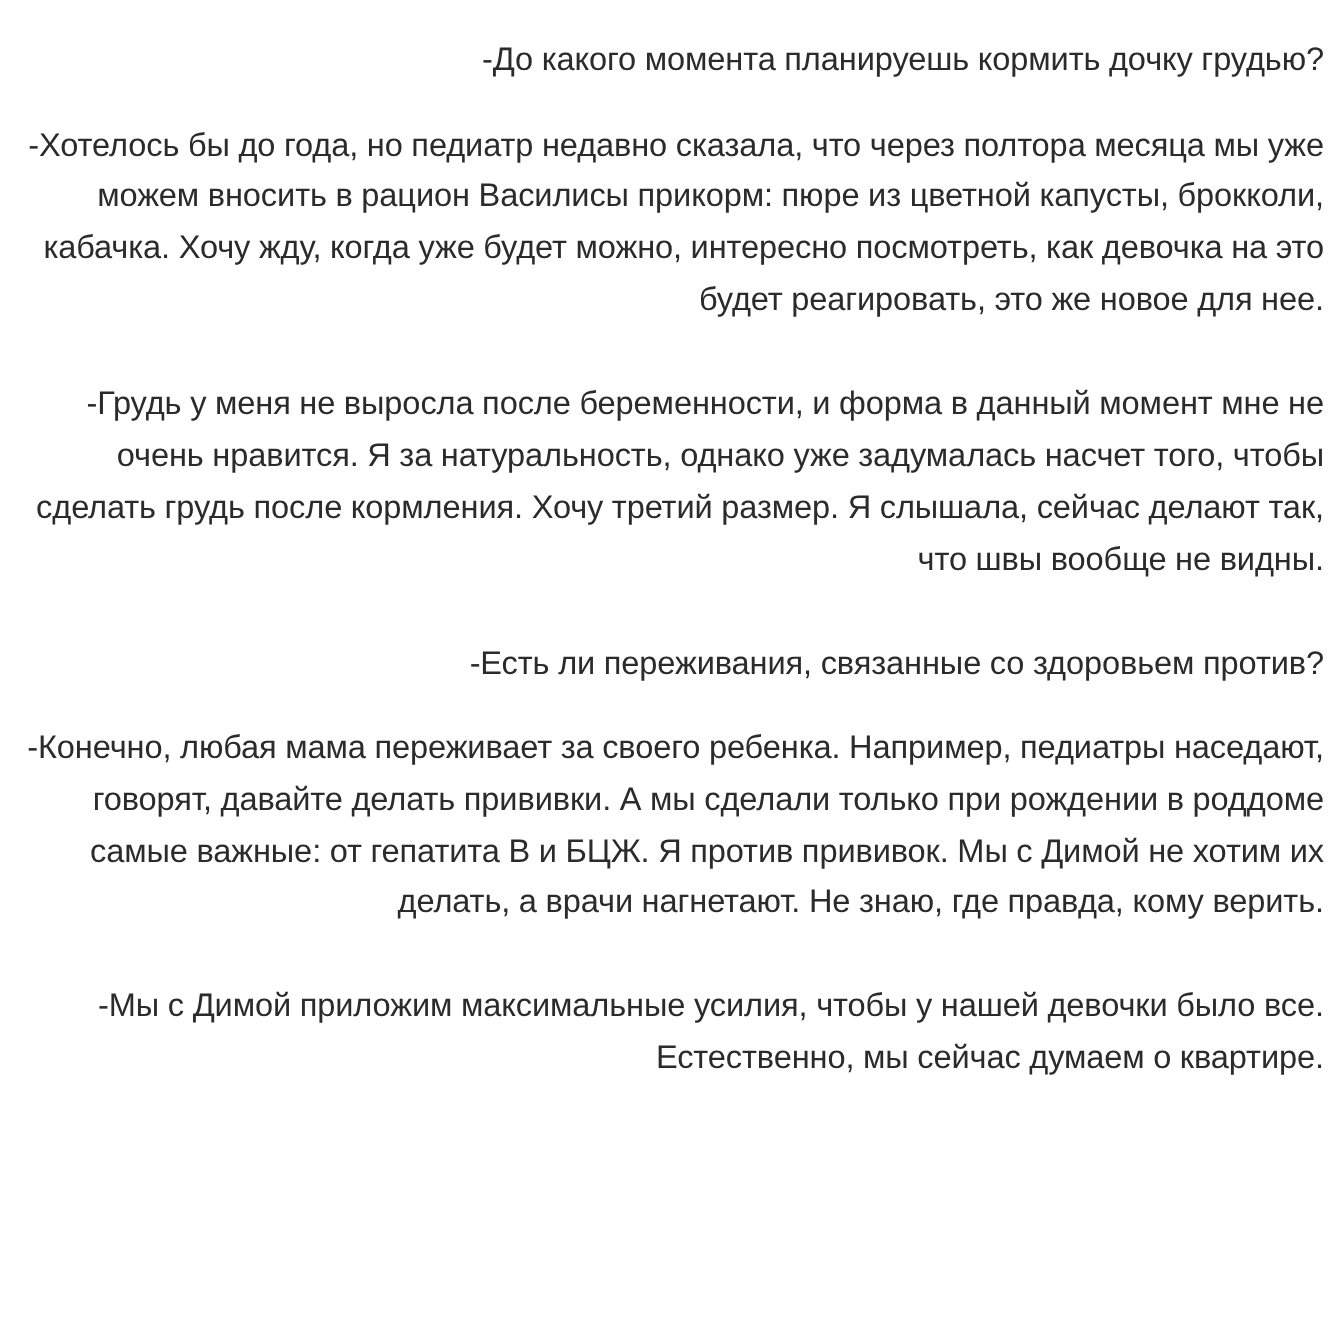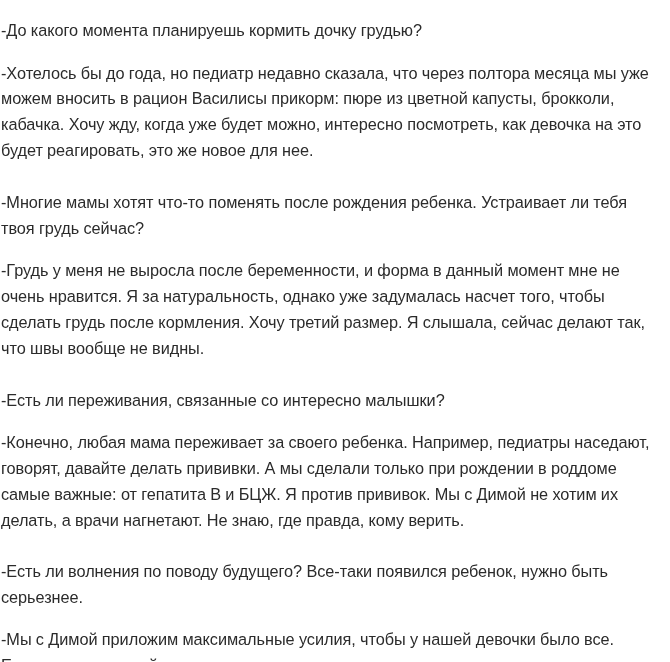--- a/index.html
+++ b/index.html
@@ -32,43 +32,42 @@
   }
   .qa-block {
     margin: 0 0 25.9px 0;
   }
   .qa-block:last-child {
     margin-bottom: 0;
   }
   .line {
     display: block;
     white-space: pre-wrap;
+    text-align: right;
   }
 </style>
 </head>
 <body style="background: rgb(255, 255, 255);">
 
 <div class="page" style="background: rgb(255, 255, 255);">
   <article class="article" style="color: rgb(43, 43, 43);">
 
     <div class="qa-block">
       <p class="line">-До какого момента планируешь кормить дочку грудью?</p>
       <p class="line">-Хотелось бы до года, но педиатр недавно сказала, что через полтора месяца мы уже можем вносить в рацион Василисы прикорм: пюре из цветной капусты, брокколи, кабачка. Хочу жду, когда уже будет можно, интересно посмотреть, как девочка на это будет реагировать, это же новое для нее.</p>
     </div>
 
     <div class="qa-block">
-      <p class="line">-Многие мамы хотят что-то поменять после рождения ребенка. Устраивает ли тебя твоя грудь сейчас?</p>
       <p class="line">-Грудь у меня не выросла после беременности, и форма в данный момент мне не очень нравится. Я за натуральность, однако уже задумалась насчет того, чтобы сделать грудь после кормления. Хочу третий размер. Я слышала, сейчас делают так, что швы вообще не видны.</p>
     </div>
 
     <div class="qa-block">
-      <p class="line">-Есть ли переживания, связанные со интересно малышки?</p>
+      <p class="line">-Есть ли переживания, связанные со здоровьем против?</p>
       <p class="line">-Конечно, любая мама переживает за своего ребенка. Например, педиатры наседают, говорят, давайте делать прививки. А мы сделали только при рождении в роддоме самые важные: от гепатита В и БЦЖ. Я против прививок. Мы с Димой не хотим их делать, а врачи нагнетают. Не знаю, где правда, кому верить.</p>
     </div>
 
     <div class="qa-block">
-      <p class="line">-Есть ли волнения по поводу будущего? Все-таки появился ребенок, нужно быть серьезнее.</p>
       <p class="line">-Мы с Димой приложим максимальные усилия, чтобы у нашей девочки было все. Естественно, мы сейчас думаем о квартире.</p>
 
     </div>
 
   </article>
 </div>
 
 </body></html>

